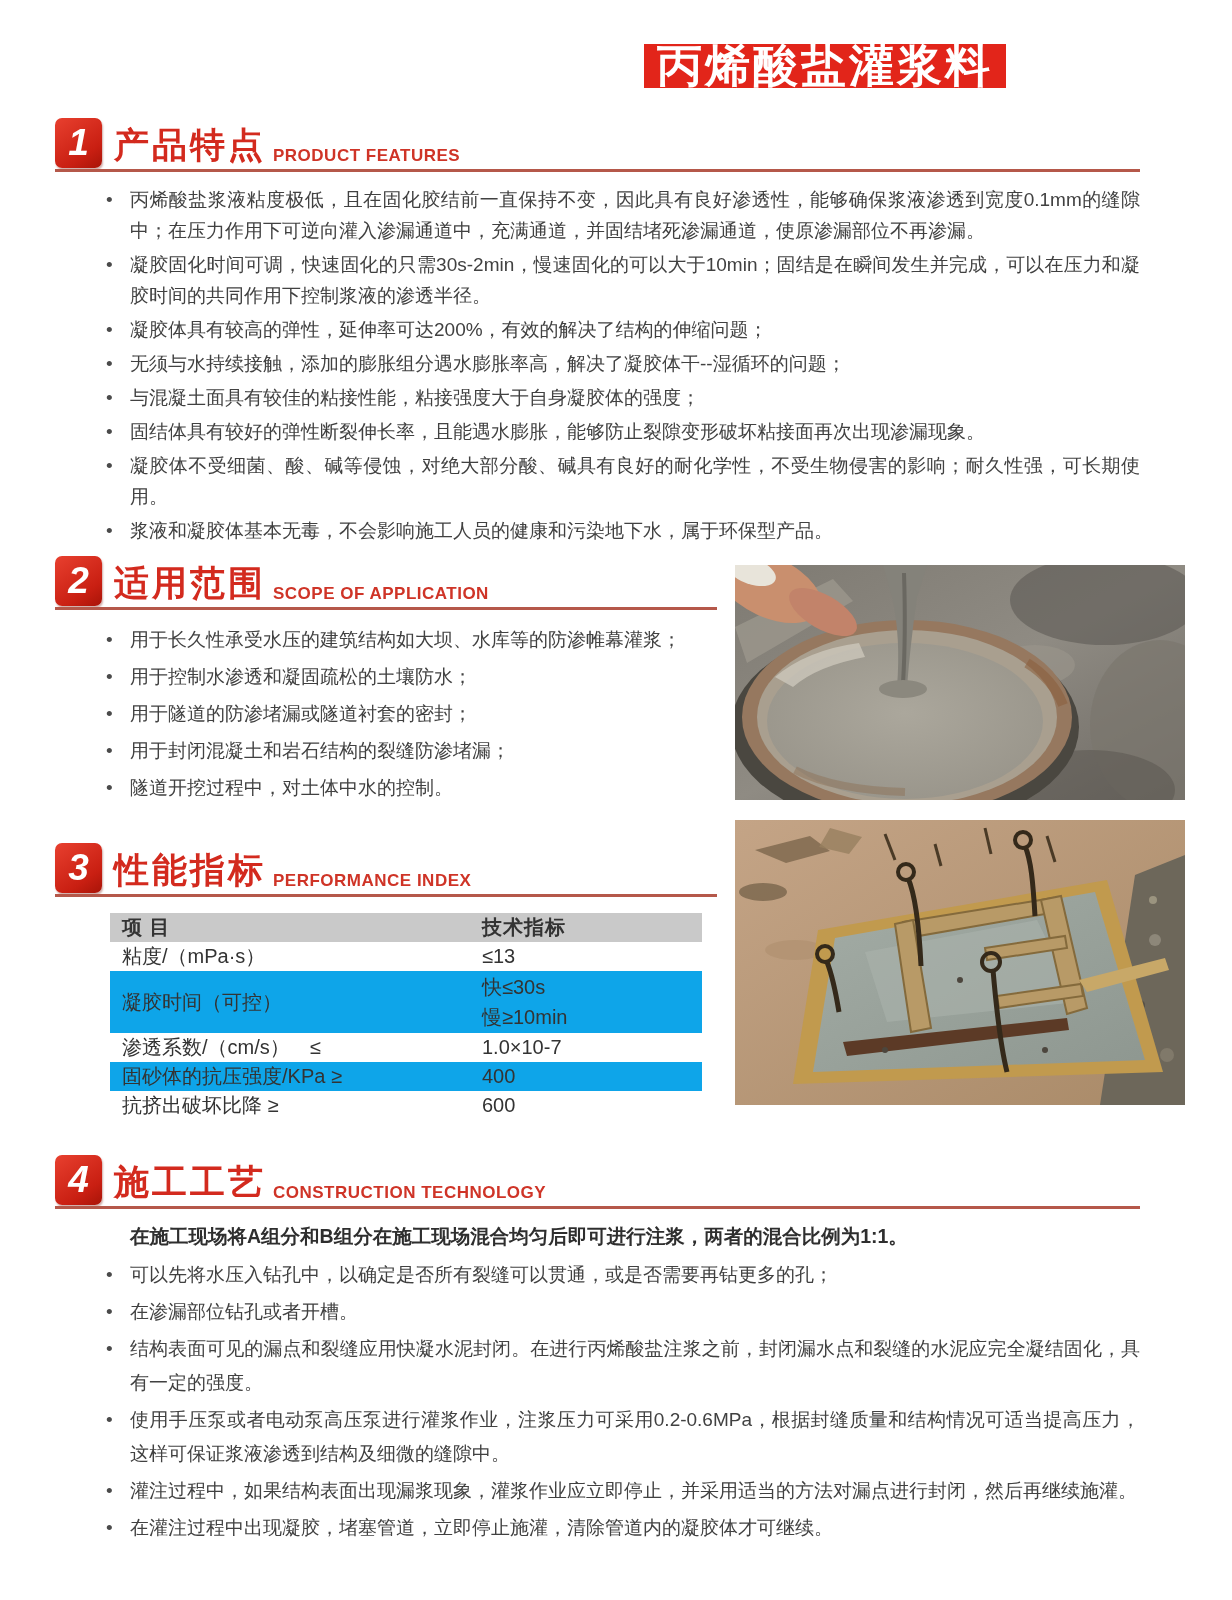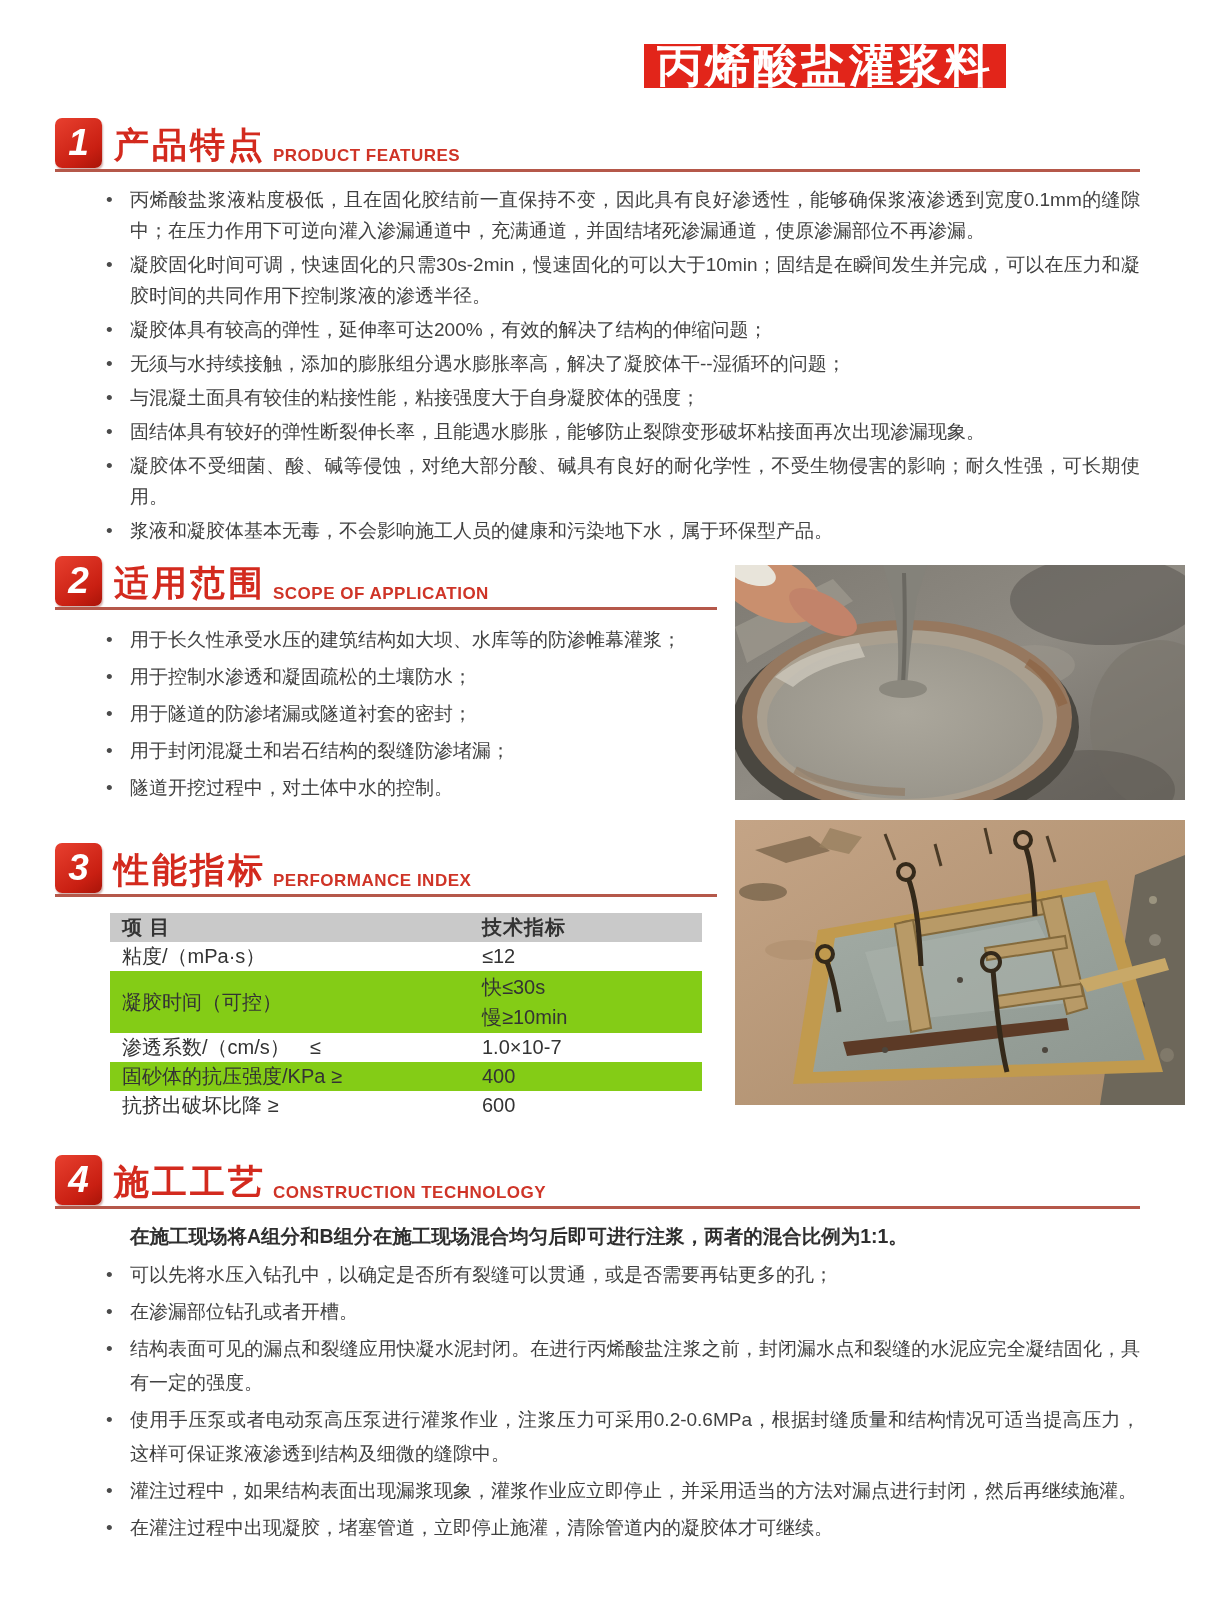--- a/index.html
+++ b/index.html
@@ -42,21 +42,21 @@
   #sec-construction .bullets{margin-top:8px;}
   #sec-construction .bullets li{line-height:34px;margin-bottom:3px;}
 
   
   .spec-table{border-collapse:collapse;margin:16px 0 0 55px;table-layout:fixed;
               width:592px;font-size:20px;color:#333333;}
   .spec-table th,.spec-table td{padding:0 0 0 12px;text-align:left;height:29px;
               line-height:29px;font-weight:normal;vertical-align:middle;}
   .spec-table thead tr{background:#c9c9c9;}
   .spec-table thead th{font-weight:bold;letter-spacing:1px;}
-  .spec-table tr.stripe{background:#84cc16;}
+  .spec-table tr.stripe{background:#0ea5e9;}
   .spec-table tr.dbl td{height:62px;}
   .spec-table tr.dbl td div{line-height:30px;}
 
   
   .photo{position:absolute;overflow:hidden;}
   #photo-mixing{left:735px;top:565px;width:450px;height:235px;}
   #photo-formwork{left:735px;top:820px;width:450px;height:285px;}
   .photo svg{display:block;width:100%;height:100%;}
 </style>
 </head>
@@ -115,21 +115,21 @@
         </colgroup>
       <thead>
         <tr>
           <th>项 目</th>
           <th>技术指标</th>
         </tr>
       </thead>
       <tbody>
         <tr>
           <td>粘度/（mPa·s）</td>
-          <td>≤12</td>
+          <td>≤13</td>
         </tr>
         <tr class="stripe dbl">
           <td>凝胶时间（可控）</td>
           <td>
             <div>快≤30s</div>
             <div>慢≥10min</div>
           </td>
         </tr>
         <tr>
           <td>渗透系数/（cm/s）　≤</td>

